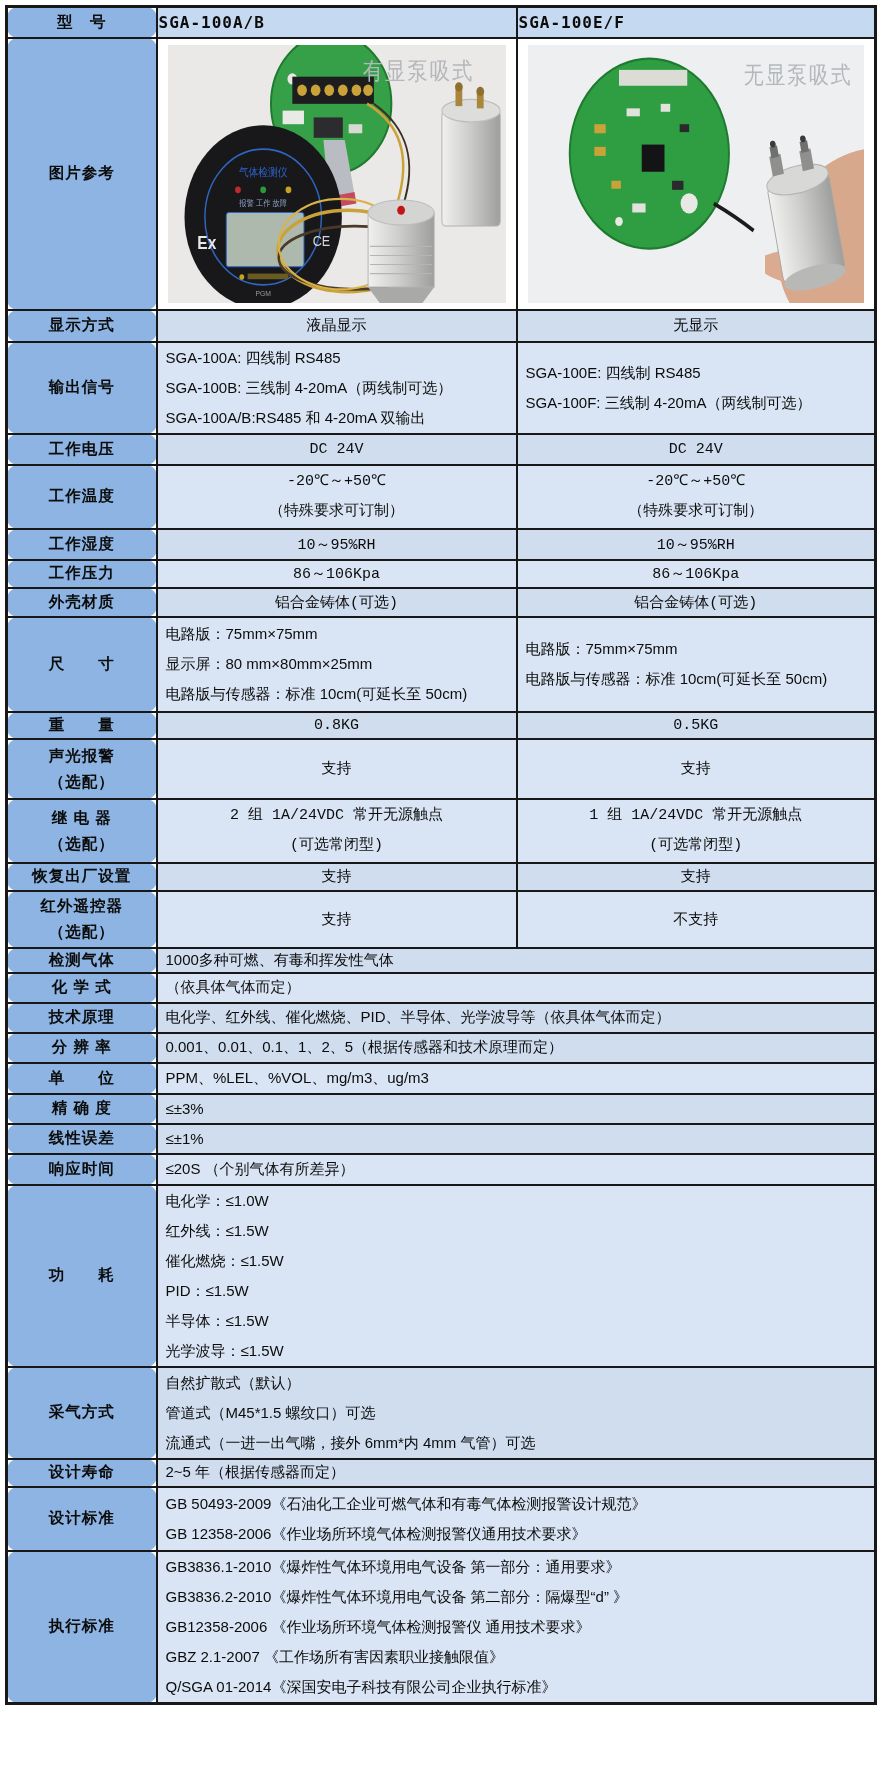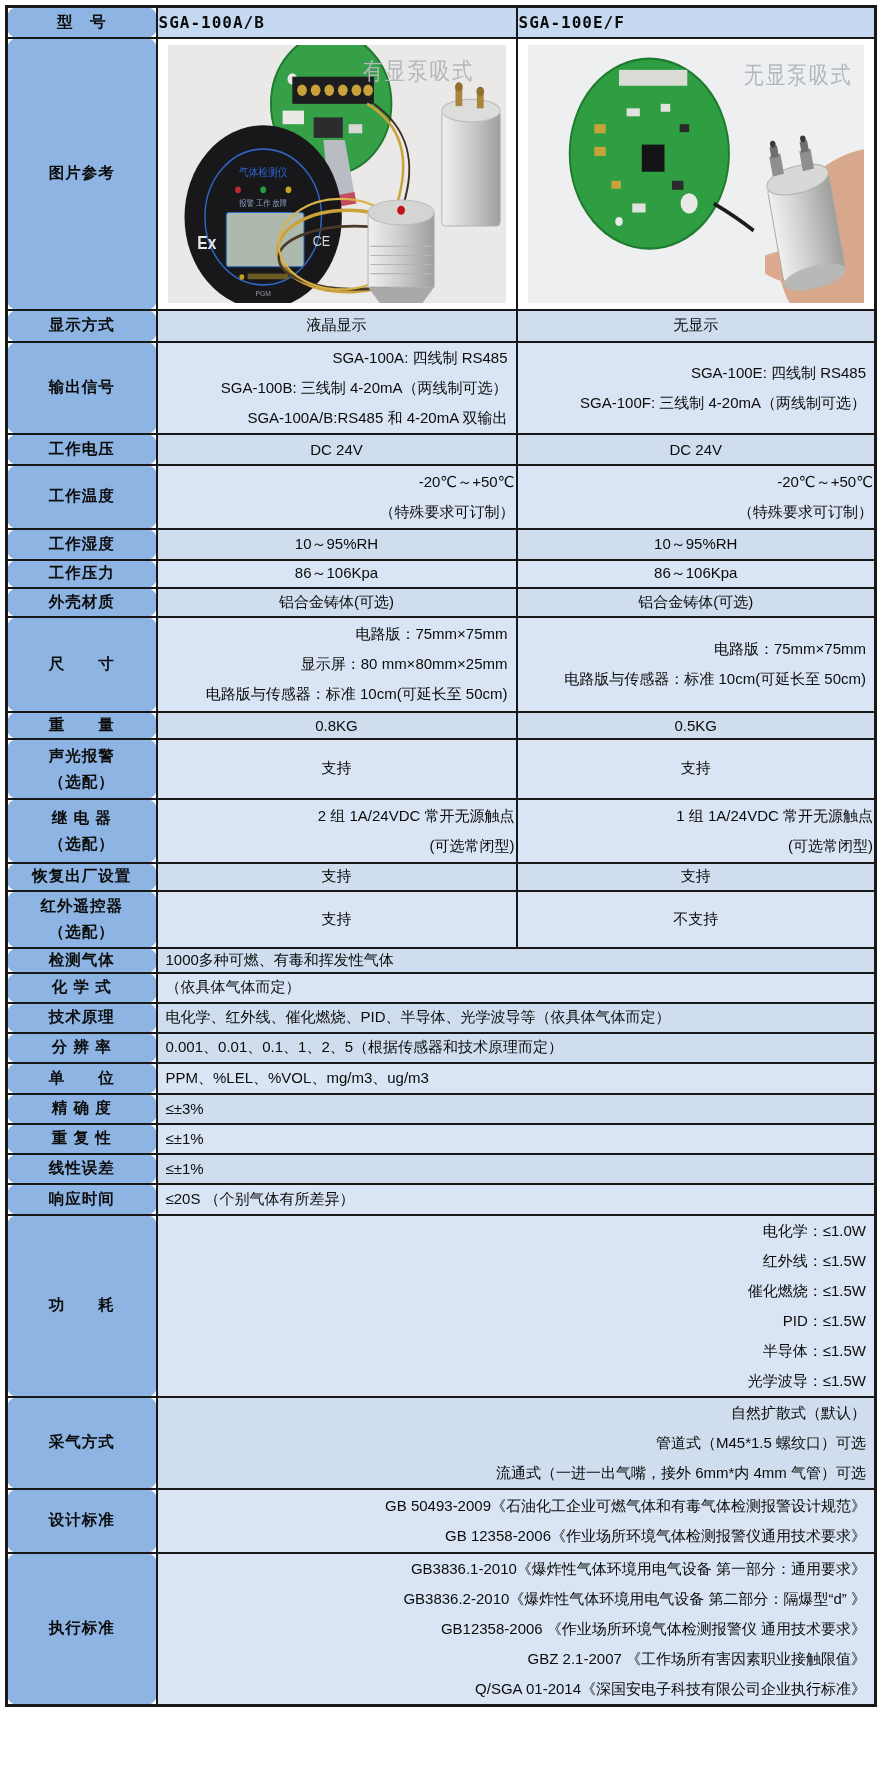--- a/index.html
+++ b/index.html
@@ -6,23 +6,23 @@
   body{font-family:"Liberation Sans","DejaVu Sans",sans-serif;color:#0c0c0c;}
   .wrap{margin:5px 5px 0 5px;}
   table{border-collapse:collapse;table-layout:fixed;width:869px;}
   td{border:2px solid #181818;vertical-align:middle;font-size:15px;overflow:hidden;}
   table{border:3px solid #181818;}
   .lbl{background:#8db4e2;font-weight:bold;text-align:center;font-size:15.5px;letter-spacing:1px;border-radius:11px;}
   .lbl .l2{font-weight:bold;}
   .mhead{background:#c5d9f1;font-weight:bold;text-align:left;font-size:16px;letter-spacing:1px;}
   .dark{background:#cfddef;}
   .light{background:#d9e5f4;}
-  .vc{text-align:center;}
+  .vc{text-align:center;font-family:Liberation Mono, monospace;}
   .vl{text-align:left;padding:0 8px;}
-  .vl .ln,.vc .ln{line-height:30px;text-align:right;}
+  .vl .ln,.vc .ln{line-height:30px;}
   .lbl .ln{line-height:26px;}
   .imgcell{background:#ffffff;padding:6px 10px;}
   .photo{width:100%;height:258px;display:block;}
   .mono{font-family:"DejaVu Sans Mono","Liberation Mono",monospace;}
 </style>
 </head>
 <body>
 
 <div class="wrap">
 <table>
@@ -296,24 +296,20 @@
 </tr>
 <tr style="height:31px">
   <td class="lbl">单　　位</td>
   <td class="light vl" colspan="2">PPM、%LEL、%VOL、mg/m3、ug/m3</td>
 </tr>
 <tr style="height:30px">
   <td class="lbl">精 确 度</td>
   <td class="dark vl" colspan="2">≤±3%</td>
 </tr>
 <tr style="height:30px">
-  <td class="lbl">重 复 性</td>
-  <td class="light vl" colspan="2">≤±1%</td>
-</tr>
-<tr style="height:30px">
   <td class="lbl">线性误差</td>
   <td class="dark vl" colspan="2">≤±1%</td>
 </tr>
 <tr style="height:31px">
   <td class="lbl">响应时间</td>
   <td class="light vl" colspan="2">≤20S （个别气体有所差异）</td>
 </tr>
 
 <tr style="height:180px">
   <td class="lbl">功　　耗</td>
@@ -329,20 +325,24 @@
 
 <tr style="height:90px">
   <td class="lbl">采气方式</td>
   <td class="dark vl" colspan="2">
     <div class="ln">自然扩散式（默认）</div>
     <div class="ln">管道式（M45*1.5 螺纹口）可选</div>
     <div class="ln">流通式（一进一出气嘴，接外 6mm*内 4mm 气管）可选</div>
   </td>
 </tr>
 
+<tr style="height:28px">
+  <td class="lbl">设计寿命</td>
+  <td class="dark vl" colspan="2">2~5 年（根据传感器而定）</td>
+</tr>
 
 <tr style="height:64px">
   <td class="lbl">设计标准</td>
   <td class="light vl" colspan="2">
     <div class="ln">GB 50493-2009《石油化工企业可燃气体和有毒气体检测报警设计规范》</div>
     <div class="ln">GB 12358-2006《作业场所环境气体检测报警仪通用技术要求》</div>
   </td>
 </tr>
 
 <tr style="height:152px">

